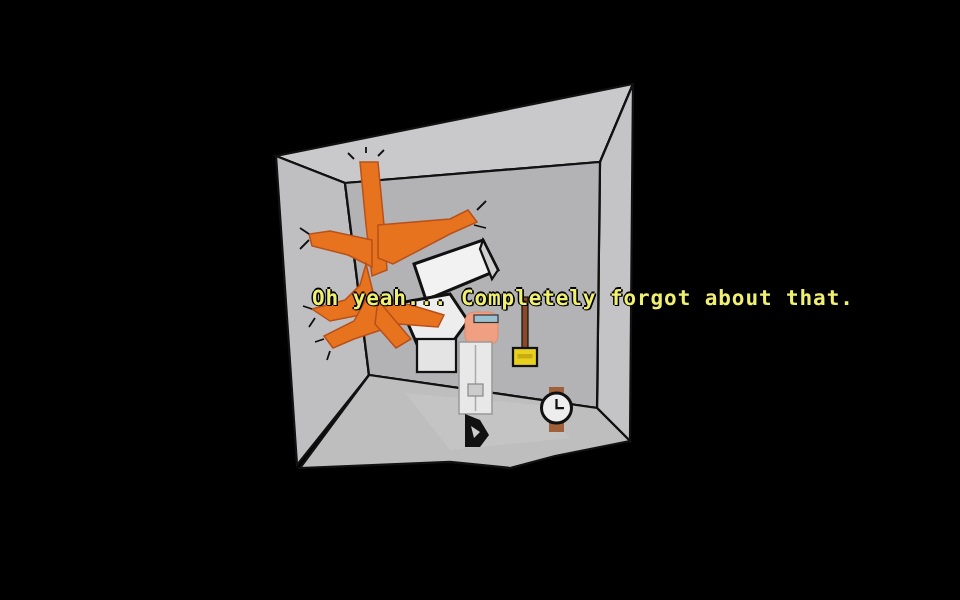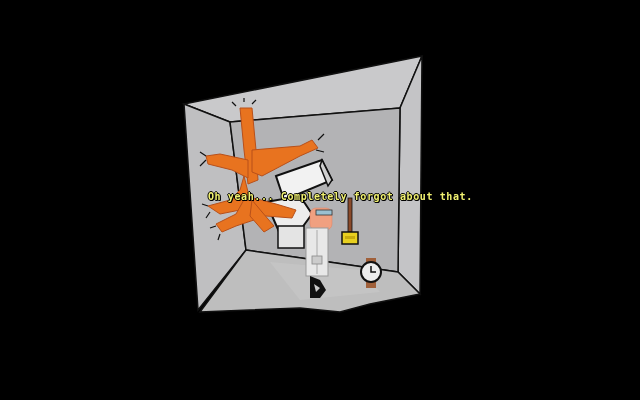--- a/index.html
+++ b/index.html
@@ -1,20 +1,20 @@
 <!DOCTYPE html>
 <html><head>
 <meta charset="utf-8">
 <style>
   html, body { margin:0; padding:0; background:#000; }
   body { width:640px; height:400px; position:relative; overflow:hidden; font-family:"DejaVu Sans Mono", monospace; }
   #scene { position:absolute; left:0; top:0; width:640px; height:400px; }
   .dialogue {
     position:absolute; left:208px; top:191px; width:248px;
-    font-family:"DejaVu Sans Mono", monospace; font-size:10px; font-weight:bold;
+    font-family:"DejaVu Sans Mono", monospace; font-size:14px; font-weight:bold;
     color:#f0f070; letter-spacing:0.6px; white-space:nowrap;
     text-shadow: 1px 0 0 #000, -1px 0 0 #000, 0 1px 0 #000, 0 -1px 0 #000, 1px 1px 0 #000;
   }
 </style>
 </head>
 <body>
 
 <svg id="scene" viewBox="0 0 640 400" xmlns="http://www.w3.org/2000/svg">
 
   <g>

